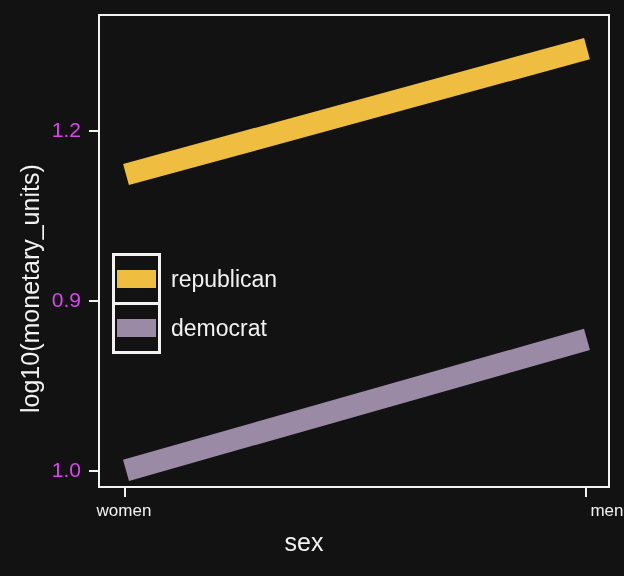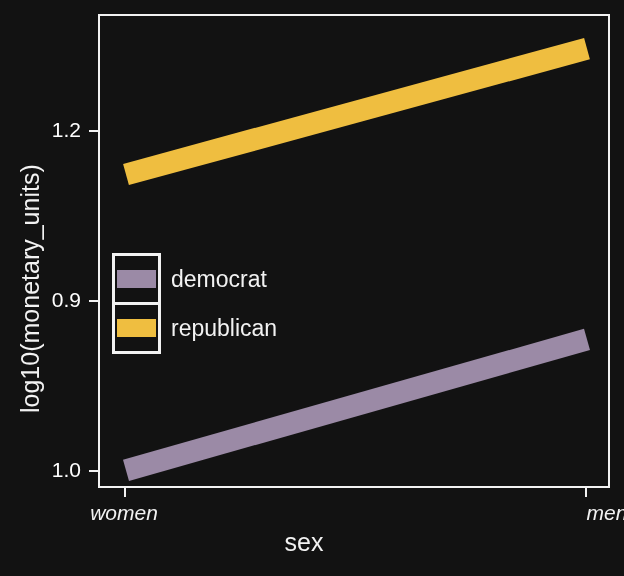--- a/index.html
+++ b/index.html
@@ -46,39 +46,38 @@
   .panel svg{position:absolute;left:0;top:0;}
 
   
   .ytick{
     position:absolute;
     width:9px;height:2px;background:#f2f2f2;
     left:89px;
   }
   .ytlabel{
     position:absolute;
-    color:#ffffff;font-size:21px;
+    color:#d946ef;font-size:21px;
     right:543px;
     text-align:right;
     white-space:nowrap;
     transform:translateY(-50%);
   }
   
   .xtick{
     position:absolute;
     width:2px;height:9px;background:#f2f2f2;
     top:488px;
   }
   .xtlabel{
     position:absolute;
-    color:#f2f2f2;font-size:21px;
+    color:#f2f2f2;font-size:17px;
     top:501px;
     white-space:nowrap;
     transform:translateX(-50%);
-    font-style:italic;
   }
 
   
   .legend{
     position:absolute;
     left:112px; top:253px;
     border:3px solid #f2f2f2;
     box-sizing:border-box;
     width:49px;
     background:#121212;
@@ -125,24 +124,24 @@
 
   <div class="panel">
     <svg id="plot-svg" width="512" height="474">
         <line x1="26" y1="158.4999999999999" x2="487" y2="32.699999999999704" stroke="#EFBE40" stroke-width="22" stroke-linecap="butt"></line>
         <line x1="26" y1="454.3000000000002" x2="487" y2="323.39999999999986" stroke="#9B8AA6" stroke-width="22" stroke-linecap="butt"></line>
       </svg>
   </div>
 
   <div class="legend">
     <div class="legend-row">
+      <div class="legend-key" id="sw0" style="background: rgb(239, 190, 64);"></div>
+      <div class="legend-text">republican</div>
+    </div>
+    <div class="legend-row">
       <div class="legend-key" id="sw1" style="background: rgb(155, 138, 166);"></div>
       <div class="legend-text">democrat</div>
-    </div>
-    <div class="legend-row">
-      <div class="legend-key" id="sw0" style="background: rgb(239, 190, 64);"></div>
-      <div class="legend-text">republican</div>
     </div>
   </div>
 
   <div class="xlabel"><span>sex</span></div>
 
 </div>
 
 </body></html>

